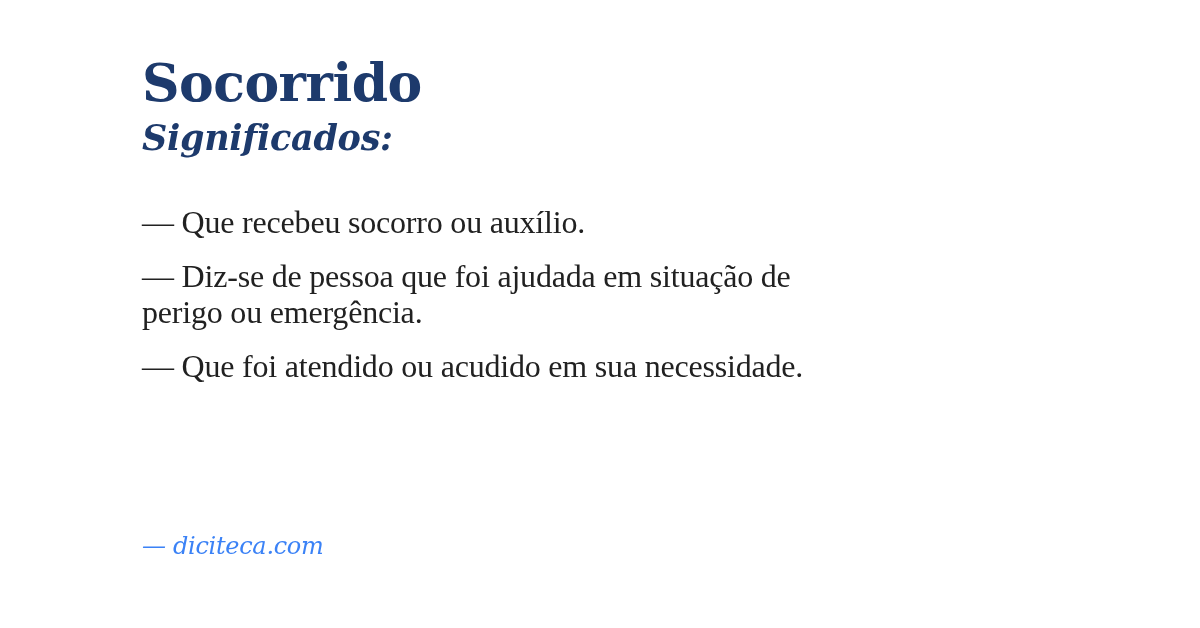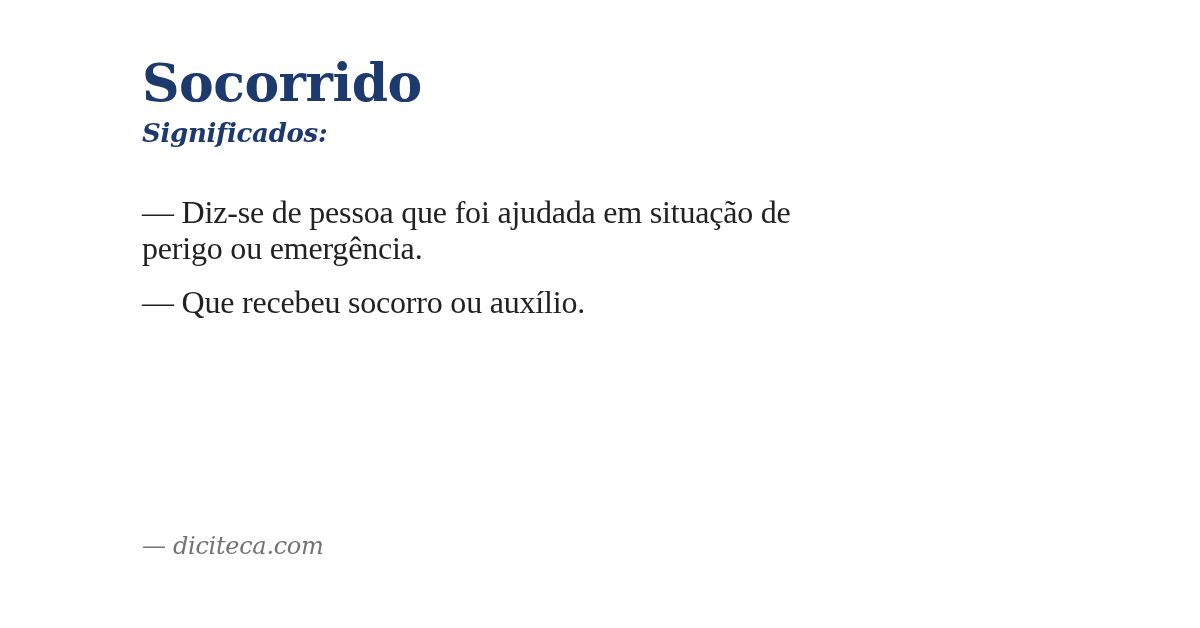--- a/index.html
+++ b/index.html
@@ -21,21 +21,21 @@
     font-weight: 700;
     font-size: 52px;
     line-height: 1.1;
     color: #1d3a6c;
     letter-spacing: -0.5px;
   }
   .subtitle {
     font-family: "DejaVu Serif", serif;
     font-weight: 700;
     font-style: italic;
-    font-size: 26px;
+    font-size: 35px;
     line-height: 1.1;
     color: #1d3a6c;
     margin-top: 8px;
     letter-spacing: -0.3px;
   }
   .definitions {
     margin-top: 46px;
   }
   .definition {
     font-family: "Liberation Serif", serif;
@@ -49,45 +49,48 @@
     display: block;
     white-space: nowrap;
   }
   .attribution {
     position: absolute;
     left: 142px;
     top: 532px;
     font-family: "DejaVu Serif", serif;
     font-style: italic;
     font-size: 24px;
-    color: #737373;
+    color: #3b82f6;
     letter-spacing: -0.3px;
   }
 </style>
 </head>
 <body>
 
 <div class="card">
 
   <h1 class="title">Socorrido</h1>
 
   <h2 class="subtitle">Significados:</h2>
 
   <div class="definitions">
 
     <p class="definition">
+      <span class="definition-line">— Que recebeu socorro ou auxílio.</span>
+    </p>
+
+    <p class="definition">
       <span class="definition-line">— Diz-se de pessoa que foi ajudada em situação de</span>
       <span class="definition-line">perigo ou emergência.</span>
     </p>
 
     <p class="definition">
-      <span class="definition-line">— Que recebeu socorro ou auxílio.</span>
     </p>
 
     <p class="definition">
+      <span class="definition-line">— Que foi atendido ou acudido em sua necessidade.</span>
     </p>
-
 
   </div>
 
   <div class="attribution">— diciteca.com</div>
 
 </div>
 
 </body></html>

